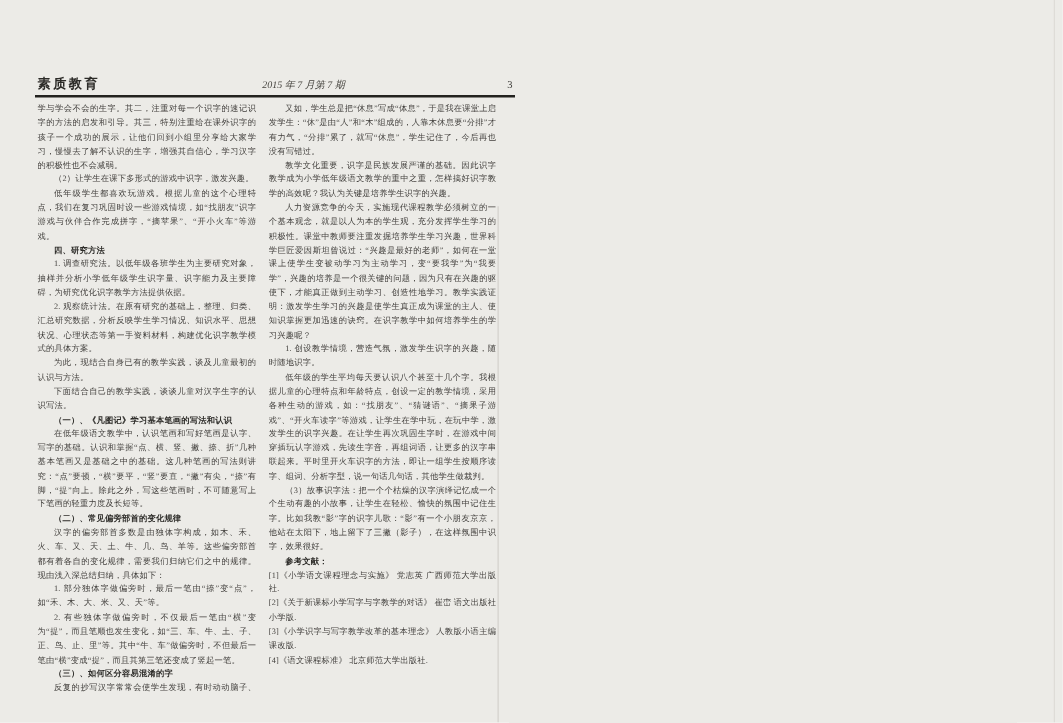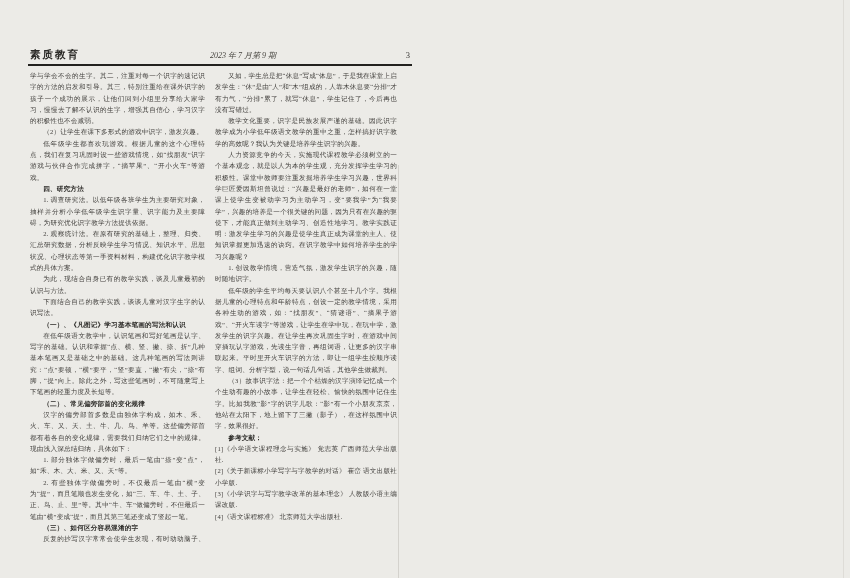--- a/index.html
+++ b/index.html
@@ -2,21 +2,21 @@
 <html><head>
 <meta charset="utf-8">
 <style>
   html,body { margin:0; padding:0; }
   .canvas {
     position:relative; width:850px; height:578px;
     background:#ecebe7; overflow:hidden;
     font-family:"Liberation Serif","DejaVu Serif",serif;
     color:#3d3c39;
   }
-  .page { position:absolute; top:4px; height:488px; }
+  .page { position:absolute; top:16px; height:488px; }
   .page-l { left:0; width:425px; }
   .page-r { left:425px; width:425px; }
 
   
   .lp-header { position:absolute; left:30px; top:44px; width:380px;
     display:flex; justify-content:space-between; align-items:baseline; }
   .lp-journal { font-family:"Liberation Sans","DejaVu Sans",sans-serif;
     font-weight:bold; font-size:10.5px; letter-spacing:2px; color:#2c2b28; }
   .lp-issue { font-style:italic; font-size:8px; color:#46443f; }
   .lp-pageno { font-size:8.5px; color:#3a3936; }
@@ -39,21 +39,21 @@
     background:#dedcd7; }
 </style>
 </head>
 <body>
 
 <div class="canvas">
 
   <div class="page page-l">
     <div class="lp-header">
       <span class="lp-journal">素质教育</span>
-      <span class="lp-issue">2023 年 7 月第 9 期</span>
+      <span class="lp-issue">2015 年 7 月第 7 期</span>
       <span class="lp-pageno">3</span>
     </div>
     <div class="rule lp-rule"></div>
     <div class="col lp-col1">
         <p class=" ni">学与学会不会的生字。其二，注重对每一个识字的速记识字的方法的启发和引导。其三，特别注重给在课外识字的孩子一个成功的展示，让他们回到小组里分享给大家学习，慢慢去了解不认识的生字，增强其自信心，学习汉字的积极性也不会减弱。</p>
         <p class="">（2）让学生在课下多形式的游戏中识字，激发兴趣。</p>
         <p class="">低年级学生都喜欢玩游戏。根据儿童的这个心理特点，我们在复习巩固时设一些游戏情境，如“找朋友”识字游戏与伙伴合作完成拼字，“摘苹果”、“开小火车”等游戏。</p>
         <p class="head">四、研究方法</p>
         <p class="">1. 调查研究法。以低年级各班学生为主要研究对象，抽样并分析小学低年级学生识字量、识字能力及主要障碍，为研究优化识字教学方法提供依据。</p>
         <p class="">2. 观察统计法。在原有研究的基础上，整理、归类、汇总研究数据，分析反映学生学习情况、知识水平、思想状况、心理状态等第一手资料材料，构建优化识字教学模式的具体方案。</p>

